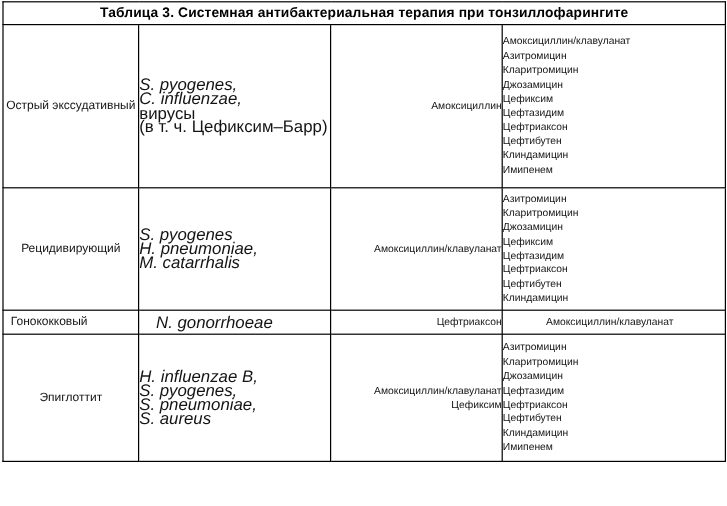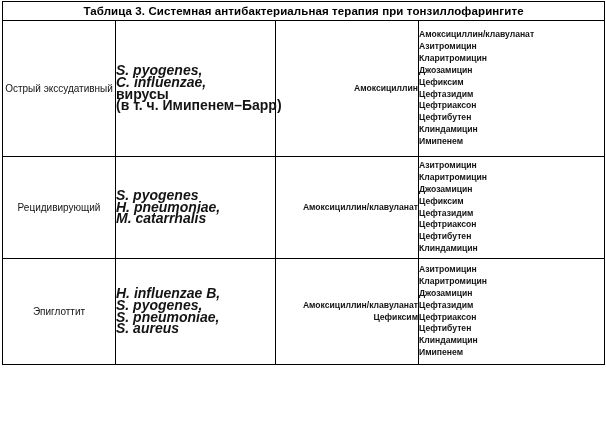--- a/index.html
+++ b/index.html
@@ -92,21 +92,20 @@
   .c-res {
     font-size: 8.6px;
     line-height: 11.9px;
     text-align: left;
     padding: 3px 4px 3px 36px;
     color: #141414;
   }
   .line {
     display: block;
     white-space: nowrap;
-    font-weight: bold;
   }
 
   
   tr.row-gono td {
     height: 19px;
   }
   tr.row-gono .c-clin { text-align: left; padding-left: 6px; }
   tr.row-gono .c-etio { padding-left: 14px; }
   tr.row-gono .c-res  { padding-left: 36px; }
 </style>
@@ -129,21 +128,21 @@
     </thead>
 
     <tbody>
 
       <tr style="height:136px">
         <td class="c-clin">Острый экссудативный</td>
         <td class="c-etio">
           <span class="line sp">S. pyogenes,</span>
           <span class="line sp">C. influenzae,</span>
           <span class="line">вирусы</span>
-          <span class="line">(в т. ч. Имипенем–Барр)</span>
+          <span class="line">(в т. ч. Цефиксим–Барр)</span>
         </td>
         <td class="c-choice">
           <span class="line">Амоксициллин</span>
         </td>
         <td class="c-res">
           <span class="line">Амоксициллин/клавуланат</span>
           <span class="line">Азитромицин</span>
           <span class="line">Кларитромицин</span>
           <span class="line">Джозамицин</span>
           <span class="line">Цефиксим</span>
@@ -170,20 +169,32 @@
           <span class="line">Кларитромицин</span>
           <span class="line">Джозамицин</span>
           <span class="line">Цефиксим</span>
           <span class="line">Цефтазидим</span>
           <span class="line">Цефтриаксон</span>
           <span class="line">Цефтибутен</span>
           <span class="line">Клиндамицин</span>
         </td>
       </tr>
 
+      <tr class="row-gono">
+        <td class="c-clin">Гонококковый</td>
+        <td class="c-etio">
+          <span class="line sp">N. gonorrhoeae</span>
+        </td>
+        <td class="c-choice">
+          <span class="line">Цефтриаксон</span>
+        </td>
+        <td class="c-res">
+          <span class="line">Амоксициллин/клавуланат</span>
+        </td>
+      </tr>
 
       <tr style="height:106px">
         <td class="c-clin">Эпиглоттит</td>
         <td class="c-etio">
           <span class="line sp">H. influenzae B,</span>
           <span class="line sp">S. pyogenes,</span>
           <span class="line sp">S. pneumoniae,</span>
           <span class="line sp">S. aureus</span>
         </td>
         <td class="c-choice">

